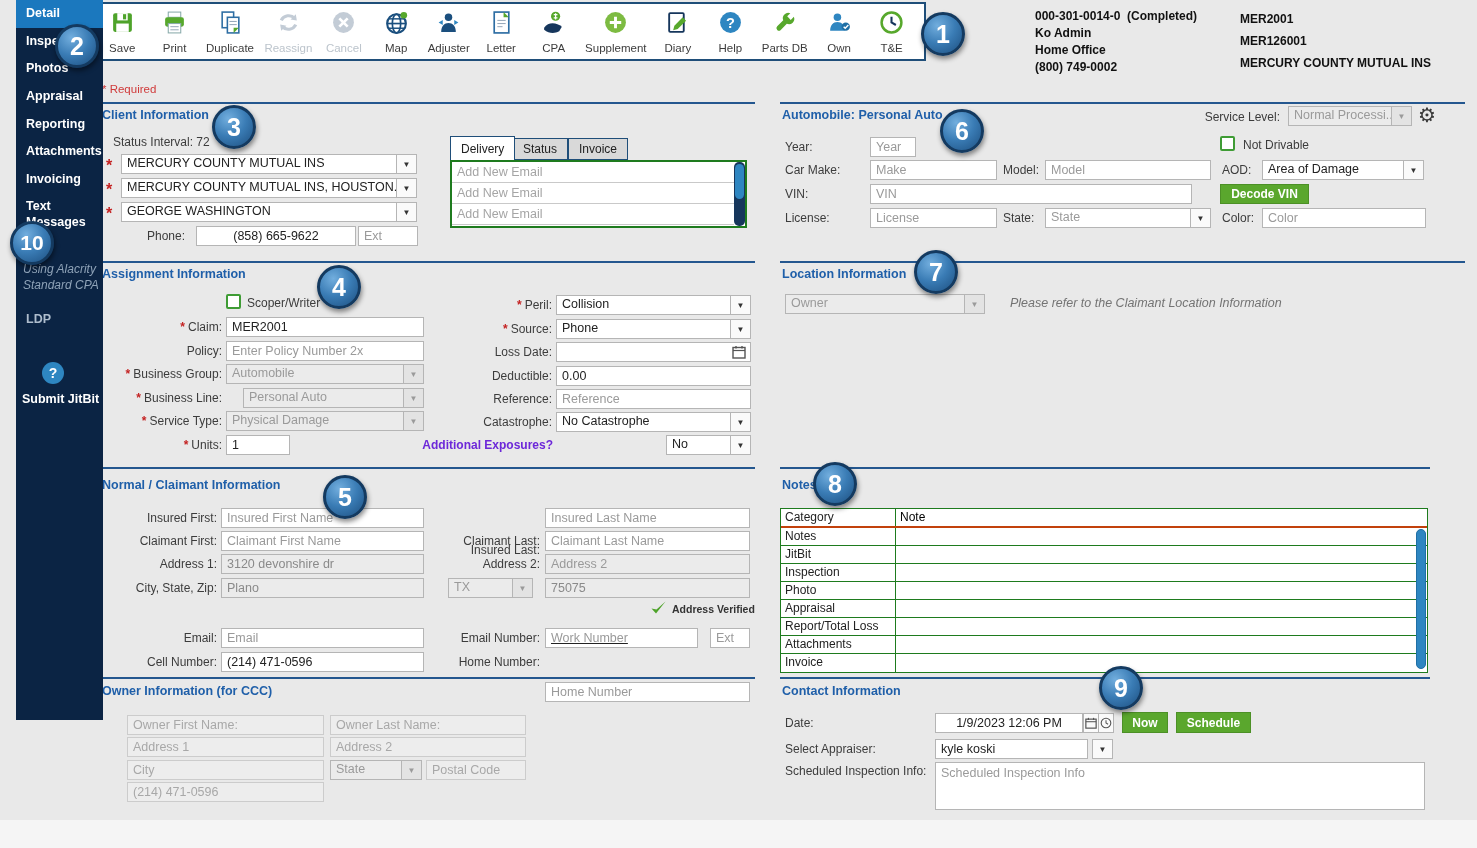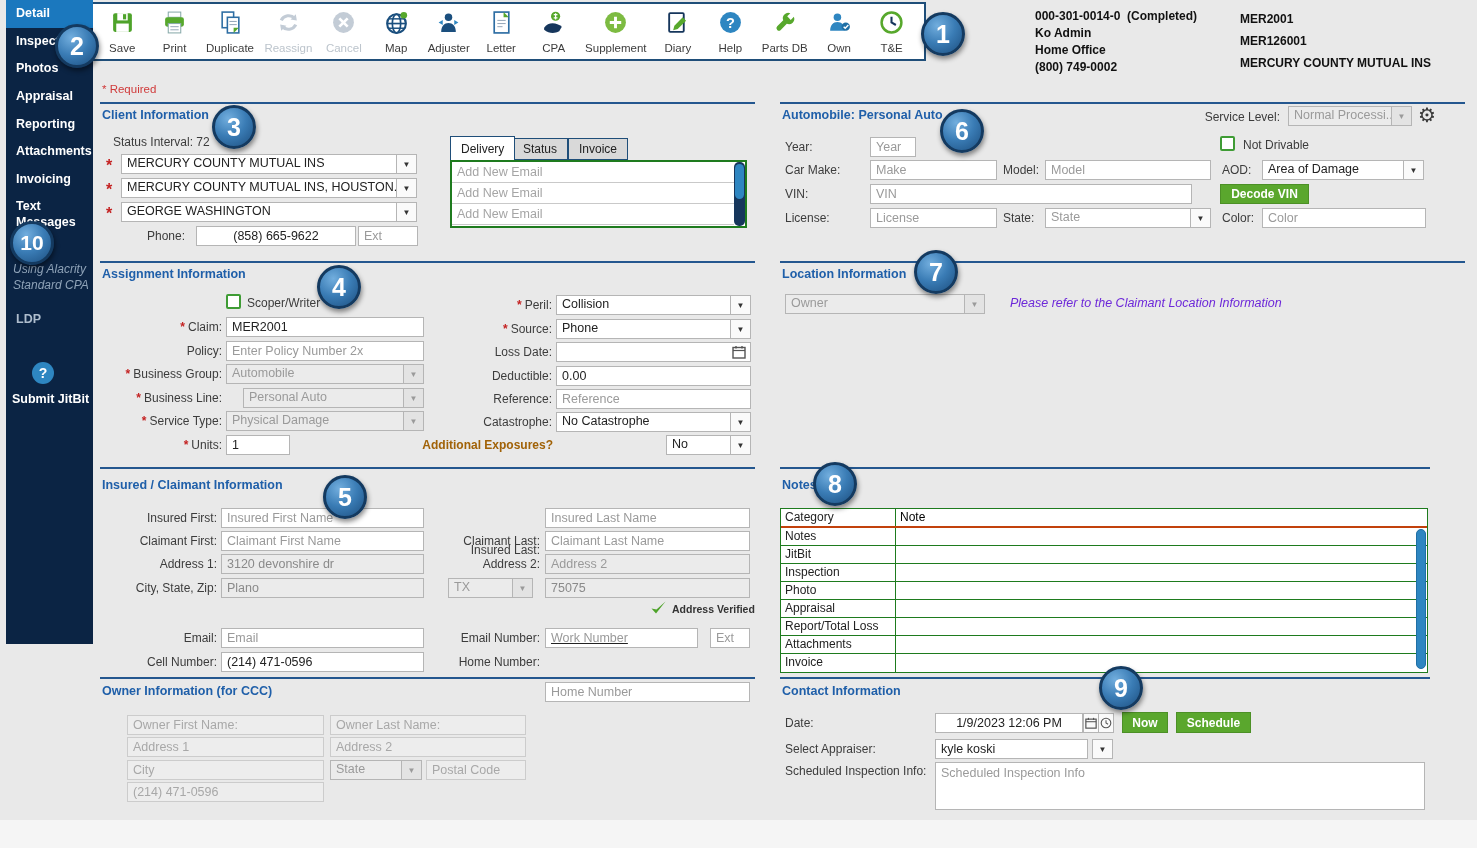--- a/index.html
+++ b/index.html
@@ -2,21 +2,21 @@
 <html><head>
 <meta charset="utf-8">
 <style>
   * { box-sizing: border-box; margin:0; padding:0; }
   html,body { background:#cfcfcf; }
   body { font-family:"Liberation Sans", sans-serif; }
   .screen { position:relative; width:1477px; height:848px; background:#e9e9e9; overflow:hidden; margin:0 auto; }
   .abs { position:absolute; }
 
   
-  .sidebar { position:absolute; left:6px; top:0; width:87px; height:644px; background:#0b2444; z-index:2; }
+  .sidebar { position:absolute; left:16px; top:0; width:87px; height:720px; background:#0b2444; z-index:2; }
   .side-item { padding:6px 4px 6px 10px; color:#ffffff; font-weight:bold; font-size:12.5px; cursor:pointer; line-height:1.25; }
   .side-item.active { background:#1b78be; }
   .side-note { position:absolute; left:7px; top:262px; width:76px; color:#8fa3b8; font-style:italic; font-size:12px; line-height:1.3; }
   .side-ldp { position:absolute; left:10px; top:312px; color:#aebdcd; font-weight:bold; font-size:12.5px; }
   .side-help { position:absolute; left:26px; top:362px; width:22px; height:22px; border-radius:50%; background:#2e86c1; color:#fff; font-weight:bold; font-size:14px; text-align:center; line-height:22px; cursor:pointer; }
   .side-submit { position:absolute; left:6px; top:392px; color:#ffffff; font-weight:bold; font-size:12.5px; cursor:pointer; }
 
   
   .toolbar { position:absolute; left:88px; top:2px; width:838px; height:59px; background:#ffffff; border:2px solid #1f4e79; display:flex; align-items:center; justify-content:space-around; padding:0 6px; z-index:1; }
   .tbtn { display:flex; flex-direction:column; align-items:center; gap:3px; cursor:pointer; min-width:42px; }
@@ -80,21 +80,21 @@
 
   .verified { position:absolute; display:flex; align-items:center; gap:5px; font-size:10.5px; font-weight:bold; color:#333; }
 
   
   .ann { position:absolute; width:44px; height:44px; border-radius:50%; border:3px solid #143a60;
          background:radial-gradient(circle at 35% 28%, #72aede 0%, #3a7cb5 48%, #1d4f80 100%);
          color:#fff; font-weight:bold; font-size:25px; display:flex; align-items:center; justify-content:center;
          box-shadow:1px 3px 5px rgba(0,0,0,.45); z-index:60; }
 
   .footer { position:absolute; left:0; top:820px; width:1477px; height:28px; background:#f5f5f5; }
-  .italic-note { position:absolute; font-style:italic; font-size:12.5px; color:#6d28d9; }
+  .italic-note { position:absolute; font-style:italic; font-size:12.5px; color:#737373; }
 </style>
 </head>
 <body>
 
 <div class="screen">
 
   <nav class="sidebar">
     <div class="side-item active">Detail</div>
     <div class="side-item">Inspection</div>
     <div class="side-item">Photos</div>
@@ -346,21 +346,21 @@
       </svg></span>
   <div class="lblbox" style="left:440px; top:369px; width:112px;">Deductible:</div>
   <input class="inp" style="left: 556px; top: 366px; width: 195px;" value="0.00">
   <div class="lblbox" style="left:440px; top:392px; width:112px;">Reference:</div>
   <input class="inp" style="left: 556px; top: 389px; width: 195px;" placeholder="Reference">
   <div class="lblbox" style="left:440px; top:415px; width:112px;">Catastrophe:</div>
   <div class="dd" style="left:556px; top:412px; width:195px;">
     <span class="dd-text">No Catastrophe</span>
     <span class="dd-btn">▼</span>
   </div>
-  <div class="lblbox flabel b" style="left:380px; top:438px; width:173px; font-weight:bold; color:#a16207;">Additional Exposures?</div>
+  <div class="lblbox flabel b" style="left:380px; top:438px; width:173px; font-weight:bold; color:#6d28d9;">Additional Exposures?</div>
   <div class="dd" style="left:666px; top:435px; width:85px;">
     <span class="dd-text">No</span>
     <span class="dd-btn">▼</span>
   </div>
 
   <div class="hline" style="left:780px; top:102px; width:685px;"></div>
   <div class="sec-title" style="left:782px; top:108px;">Automobile: Personal Auto</div>
   <div class="lblbox" style="left:1150px; top:110px; width:130px;">Service Level:</div>
   <div class="dd dis" style="left:1288px; top:106px; width:124px;">
     <span class="dd-text">Normal Processi...</span>
@@ -400,21 +400,21 @@
 
   <div class="hline" style="left:780px; top:261px; width:685px;"></div>
   <div class="sec-title" style="left:782px; top:267px;">Location Information</div>
   <div class="dd dis" style="left:785px; top:294px; width:200px;">
     <span class="dd-text">Owner</span>
     <span class="dd-btn">▼</span>
   </div>
   <div class="italic-note" style="left:1010px; top:296px;">Please refer to the Claimant Location Information</div>
 
   <div class="hline" style="left:100px; top:467px; width:655px;"></div>
-  <div class="sec-title" style="left:102px; top:478px;">Insured / Claimant Information</div>
+  <div class="sec-title" style="left:102px; top:478px;">Normal / Claimant Information</div>
 
   <div class="lblbox" style="left:100px; top:511px; width:117px;">Insured First:</div>
   <input class="inp" style="left: 221px; top: 508px; width: 203px;" placeholder="Insured First Name">
   <div class="lblbox" style="left:430px; top:511px; width:110px;margin-top:32px;">Insured Last:</div>
   <input class="inp" style="left: 545px; top: 508px; width: 205px;" placeholder="Insured Last Name">
 
   <div class="lblbox" style="left:100px; top:534px; width:117px;">Claimant First:</div>
   <input class="inp" style="left: 221px; top: 531px; width: 203px;" placeholder="Claimant First Name">
   <div class="lblbox" style="left:430px; top:534px; width:110px;">Claimant Last:</div>
   <input class="inp" style="left: 545px; top: 531px; width: 205px;" placeholder="Claimant Last Name">

